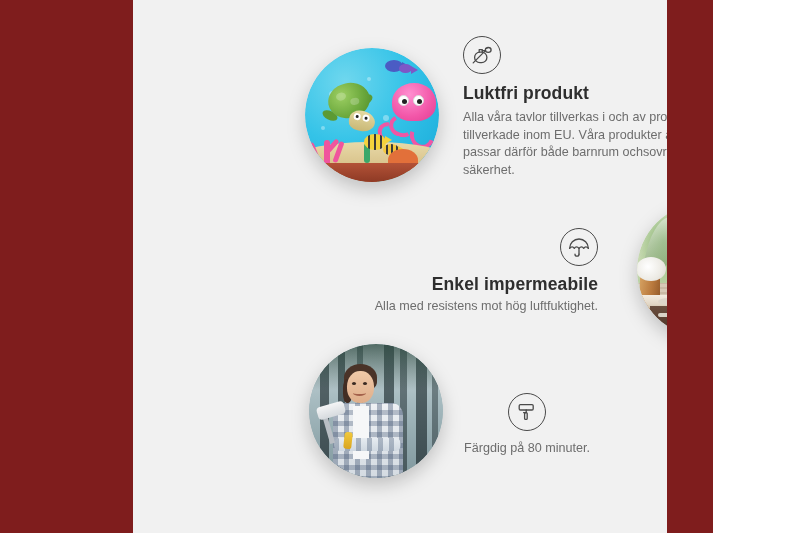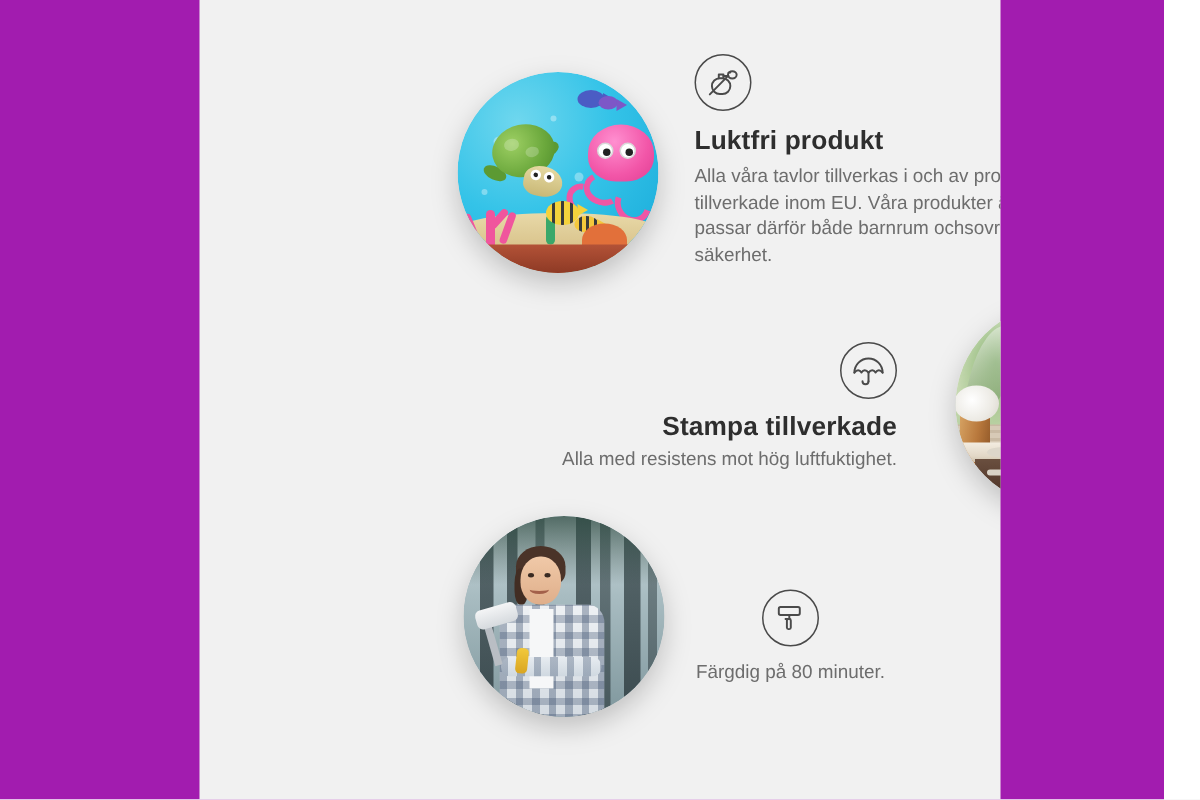--- a/index.html
+++ b/index.html
@@ -11,23 +11,23 @@
     overflow: hidden;
   }
 
   body {
     background: #ffffff;
     font-family: "Liberation Sans", "DejaVu Sans", sans-serif;
   }
 
   .page {
     position: relative;
-    width: 776px;
+    width: 713px;
     height: 533px;
-    background: #a21caf;
+    background: #7f1d1d;
   }
 
   
   .panel {
     position: absolute;
     left: 133px;
     top: 0;
     width: 534px;
     height: 533px;
     background: #f1f1f1;
@@ -462,21 +462,21 @@
 
           <path d="M2.6 13.4a9.4 9.4 0 0 1 18.8 0"></path>
 
           <path d="M2.6 13.4c1.6-2.1 3.5-2.1 4.7 0 1.2-2.1 3.1-2.1 4.7 0 1.6-2.1 3.5-2.1 4.7 0 1.2-2.1 3.1-2.1 4.7 0"></path>
 
           <line x1="12" y1="13.4" x2="12" y2="19.2"></line>
 
           <path d="M12 19.2a2 2 0 0 1-4 0"></path>
         </svg>
       </div>
-      <div class="feat-title">Stampa tillverkade</div>
+      <div class="feat-title">Enkel impermeabile</div>
       <div class="feat-desc">Alla med resistens mot hög luftfuktighet.</div>
     </div>
 
     <div class="feature" id="feature-assembly">
       <div class="feat-icon">
         <svg width="24" height="24" viewBox="0 0 24 24" fill="none" stroke="#4a4a4a" stroke-width="1.3" stroke-linecap="round" stroke-linejoin="round">
 
           <rect x="4.2" y="4.6" width="14" height="5.4" rx="1.2"></rect>
 
           <path d="M11.2 10v2.6H8.8"></path>

